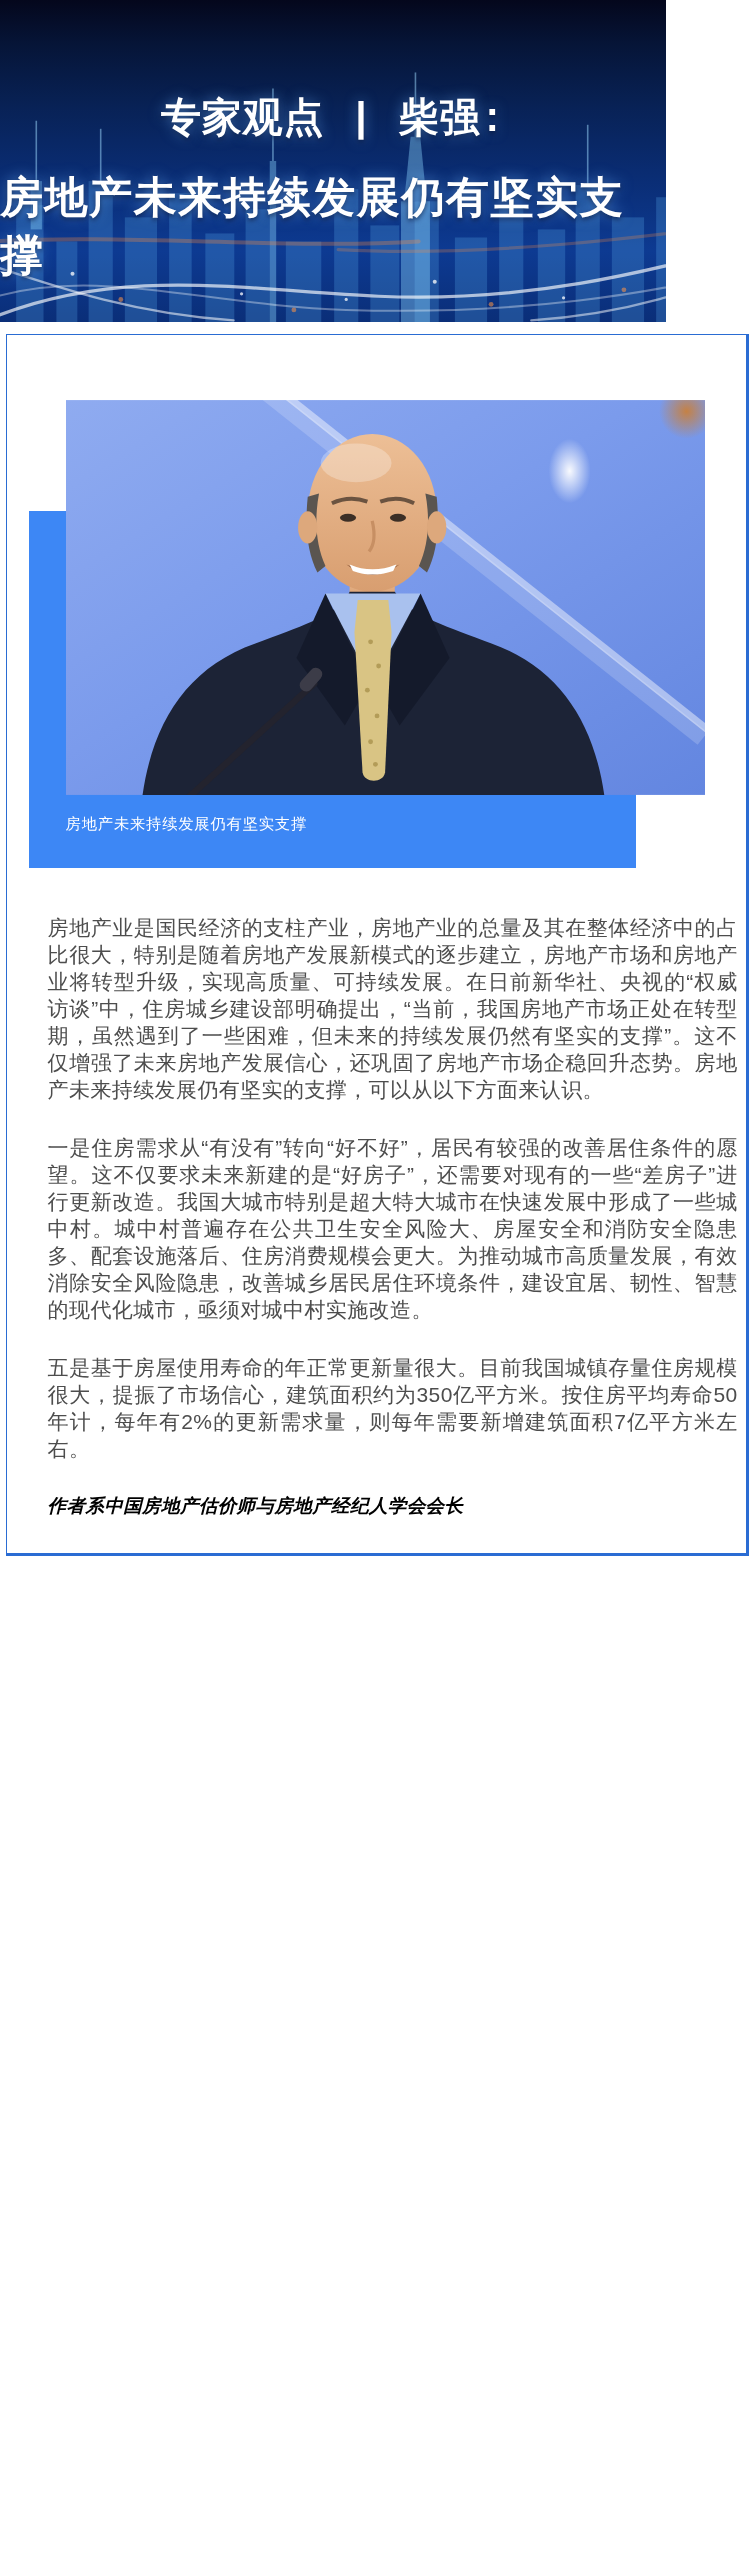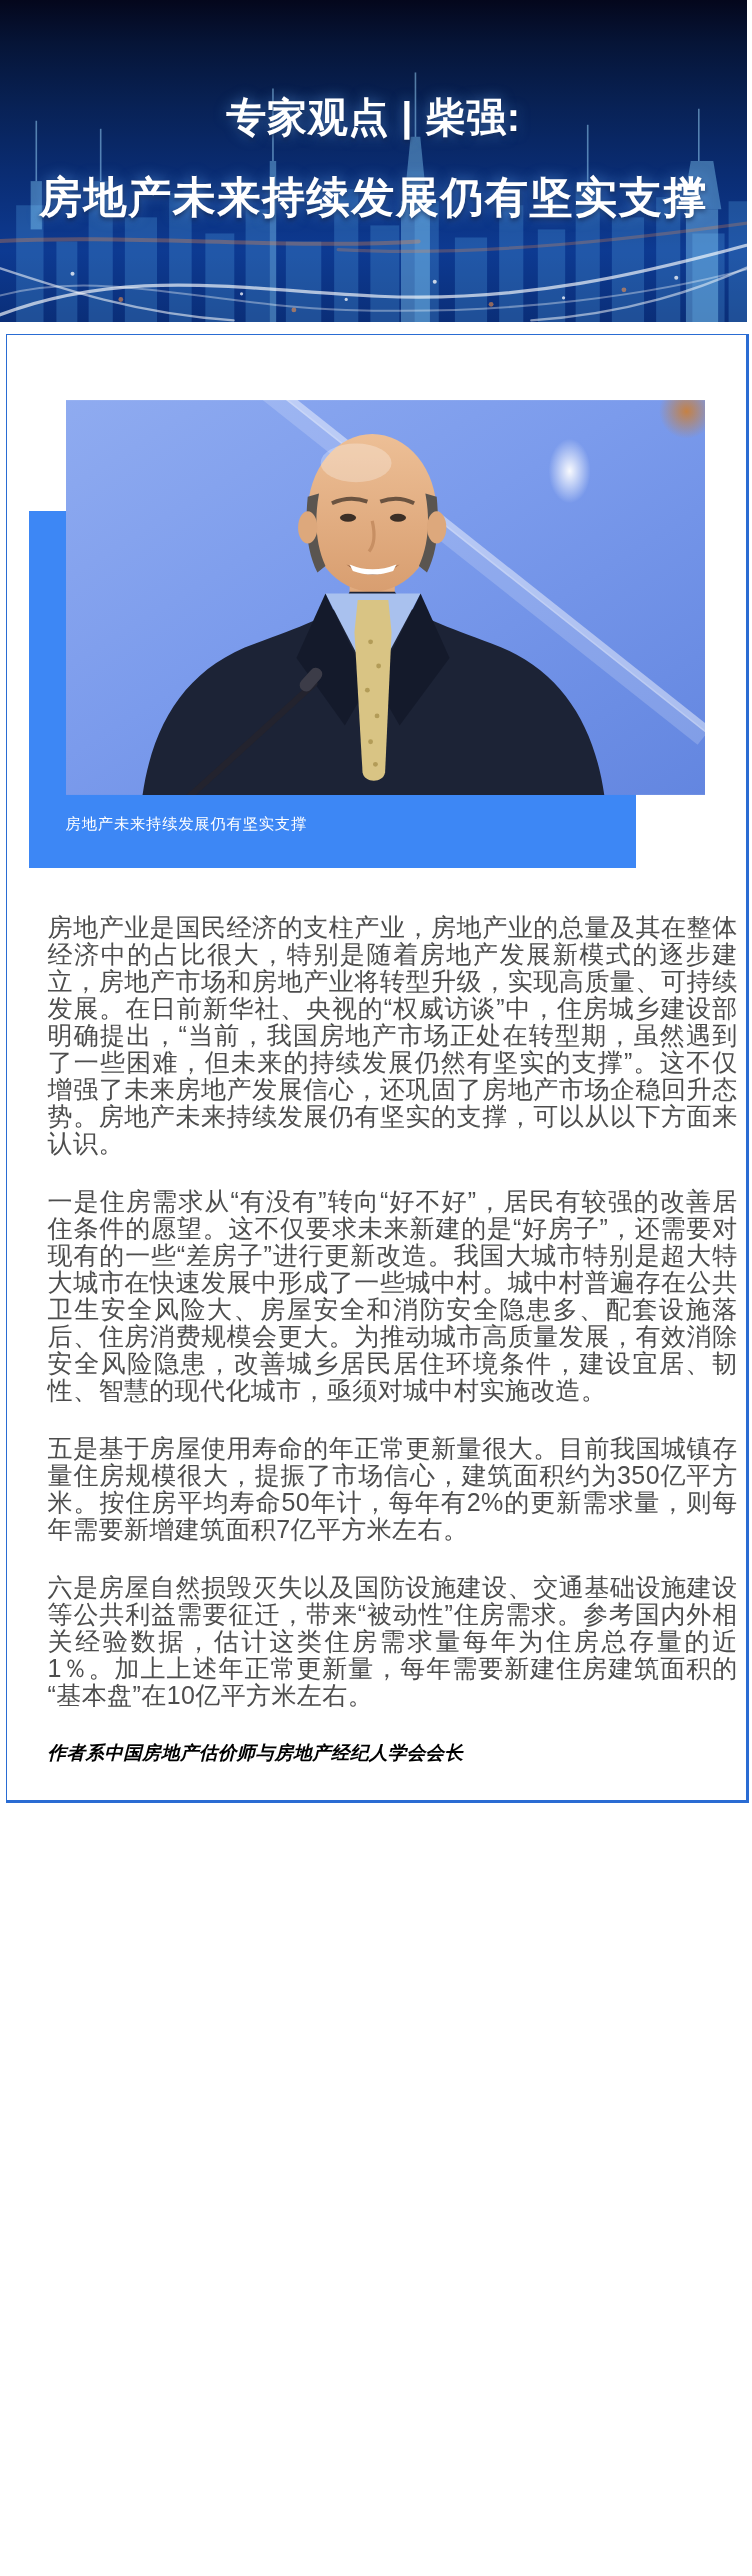--- a/index.html
+++ b/index.html
@@ -6,23 +6,24 @@
   body{
     width:752px;
     font-family:"Liberation Sans","DejaVu Sans",sans-serif;
     -webkit-font-smoothing:antialiased;
   }
   .page{width:752px;overflow:hidden;background:#fff;}
 
   
   .banner{
     position:relative;
-    width:747px;height:322px;
+    width:666px;height:322px;
     background:linear-gradient(180deg,#04071c 0%,#061538 14%,#082154 32%,#0a2d74 55%,#0d3a92 78%,#0a2e78 100%);
     overflow:hidden;
+    font-family:Liberation Mono, monospace;
   }
   .banner svg{position:absolute;left:0;top:0;}
   .banner-titles{
     position:absolute;left:0;top:0;width:100%;height:100%;
     display:flex;flex-direction:column;align-items:center;
     z-index:3;
   }
   .banner-title-1{
     margin-top:90px;
     font-size:40px;font-weight:bold;color:#ffffff;letter-spacing:0.8px;
@@ -62,21 +63,21 @@
     font-size:15.3px;color:#ffffff;letter-spacing:0.8px;
   }
 
   
   .article-text{
     margin-top:46px;
     padding:0 8px 0 41px;
   }
   .article-text p{
     margin:0 0 31px 0;
-    font-size:25px;
+    font-size:21px;
     line-height:27px;
     letter-spacing:0.4px;
     color:#4d4d4d;
     text-align:justify;
   }
   .author-note{
     margin:19.3px 0 0 0;
     padding:0 8px 35px 41px;
     font-size:18.5px;
     font-weight:bold;
@@ -252,21 +253,20 @@
 
         <p>房地产业是国民经济的支柱产业，房地产业的总量及其在整体经济中的占比很大，特别是随着房地产发展新模式的逐步建立，房地产市场和房地产业将转型升级，实现高质量、可持续发展。在日前新华社、央视的“权威访谈”中，住房城乡建设部明确提出，“当前，我国房地产市场正处在转型期，虽然遇到了一些困难，但未来的持续发展仍然有坚实的支撑”。这不仅增强了未来房地产发展信心，还巩固了房地产市场企稳回升态势。房地产未来持续发展仍有坚实的支撑，可以从以下方面来认识。</p>
 
         <p>一是住房需求从“有没有”转向“好不好”，居民有较强的改善居住条件的愿望。这不仅要求未来新建的是“好房子”，还需要对现有的一些“差房子”进行更新改造。我国大城市特别是超大特大城市在快速发展中形成了一些城中村。城中村普遍存在公共卫生安全风险大、房屋安全和消防安全隐患多、配套设施落后、住房消费规模会更大。为推动城市高质量发展，有效消除安全风险隐患，改善城乡居民居住环境条件，建设宜居、韧性、智慧的现代化城市，亟须对城中村实施改造。</p>
 
 
 
 
         <p>五是基于房屋使用寿命的年正常更新量很大。目前我国城镇存量住房规模很大，提振了市场信心，建筑面积约为350亿平方米。按住房平均寿命50年计，每年有2%的更新需求量，则每年需要新增建筑面积7亿平方米左右。</p>
 
-        <p>六是房屋自然损毁灭失以及国防设施建设、交通基础设施建设等公共利益需要征迁，带来“被动性”住房需求。参考国内外相关经验数据，估计这类住房需求量每年为住房总存量的近1％。加上上述年正常更新量，每年需要新建住房建筑面积的“基本盘”在10亿平方米左右。</p>
 
       </section>
 
     <p class="author-note">作者系中国房地产估价师与房地产经纪人学会会长</p>
 
   </main>
 </div>
 
 
 </body></html>

